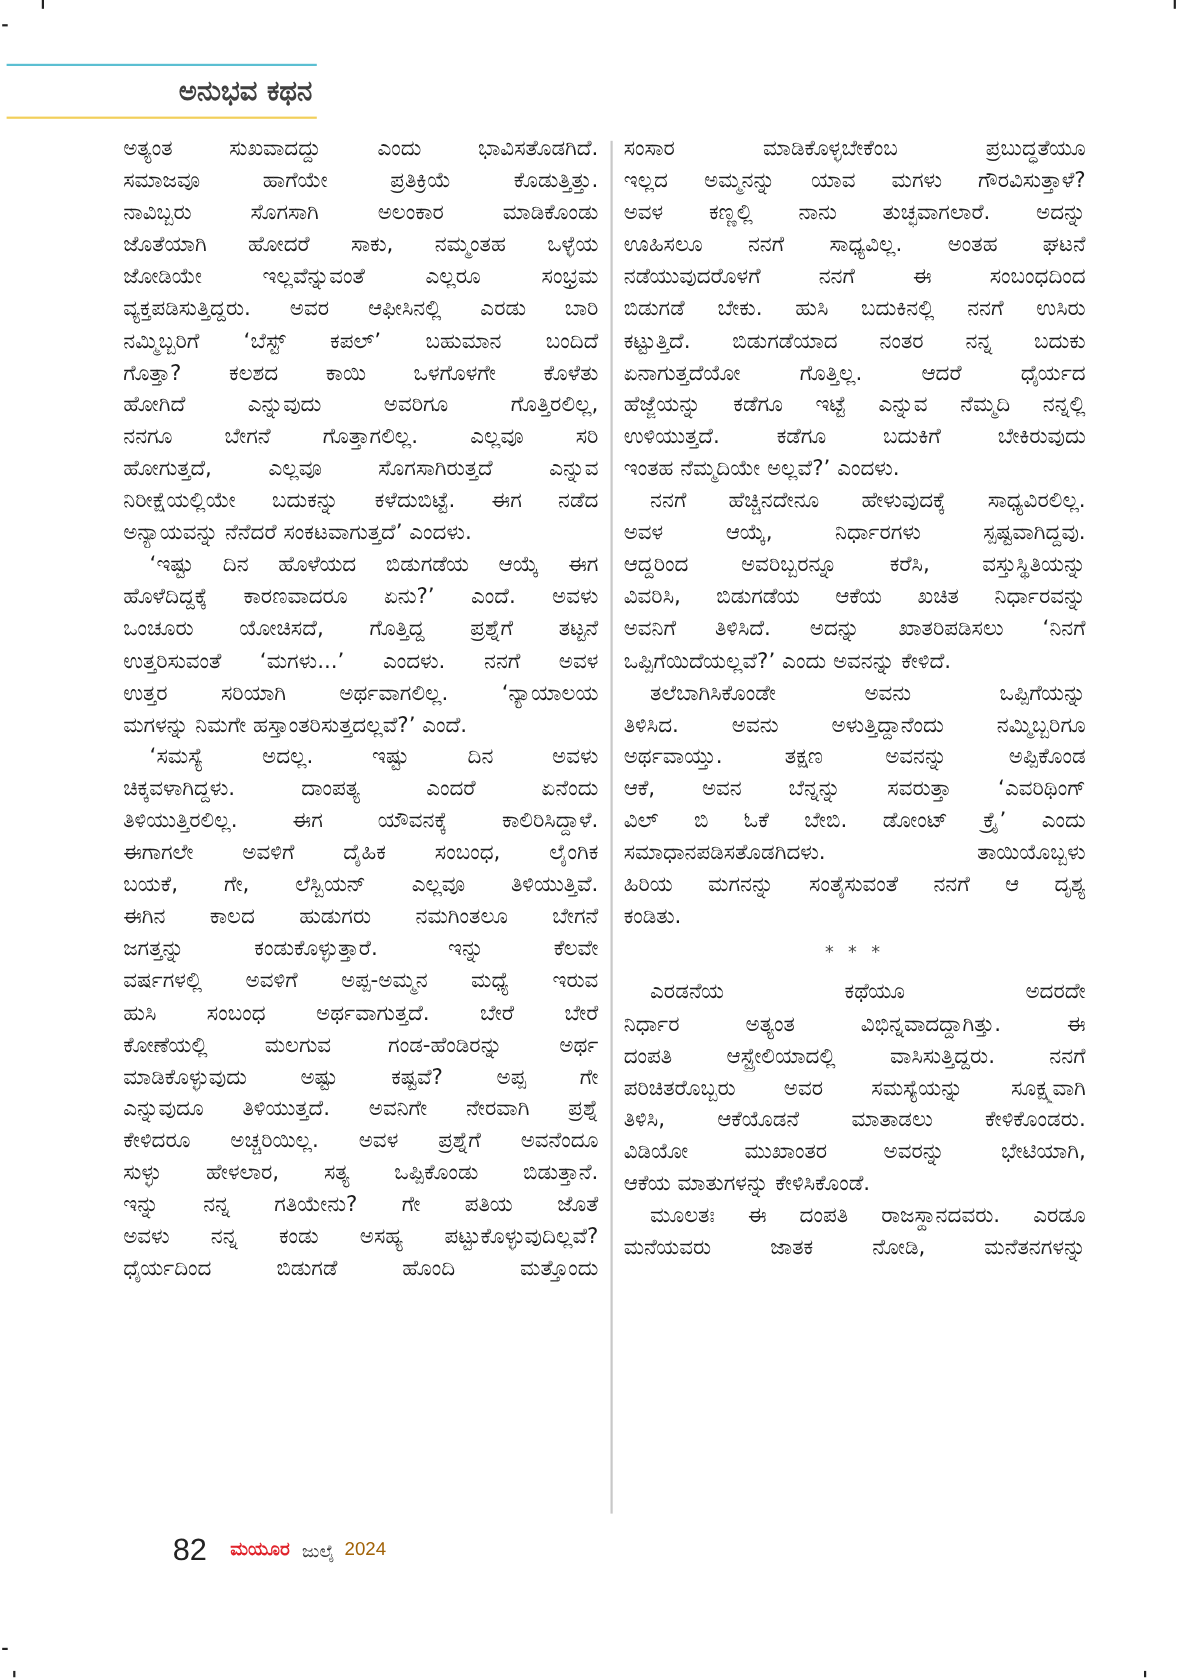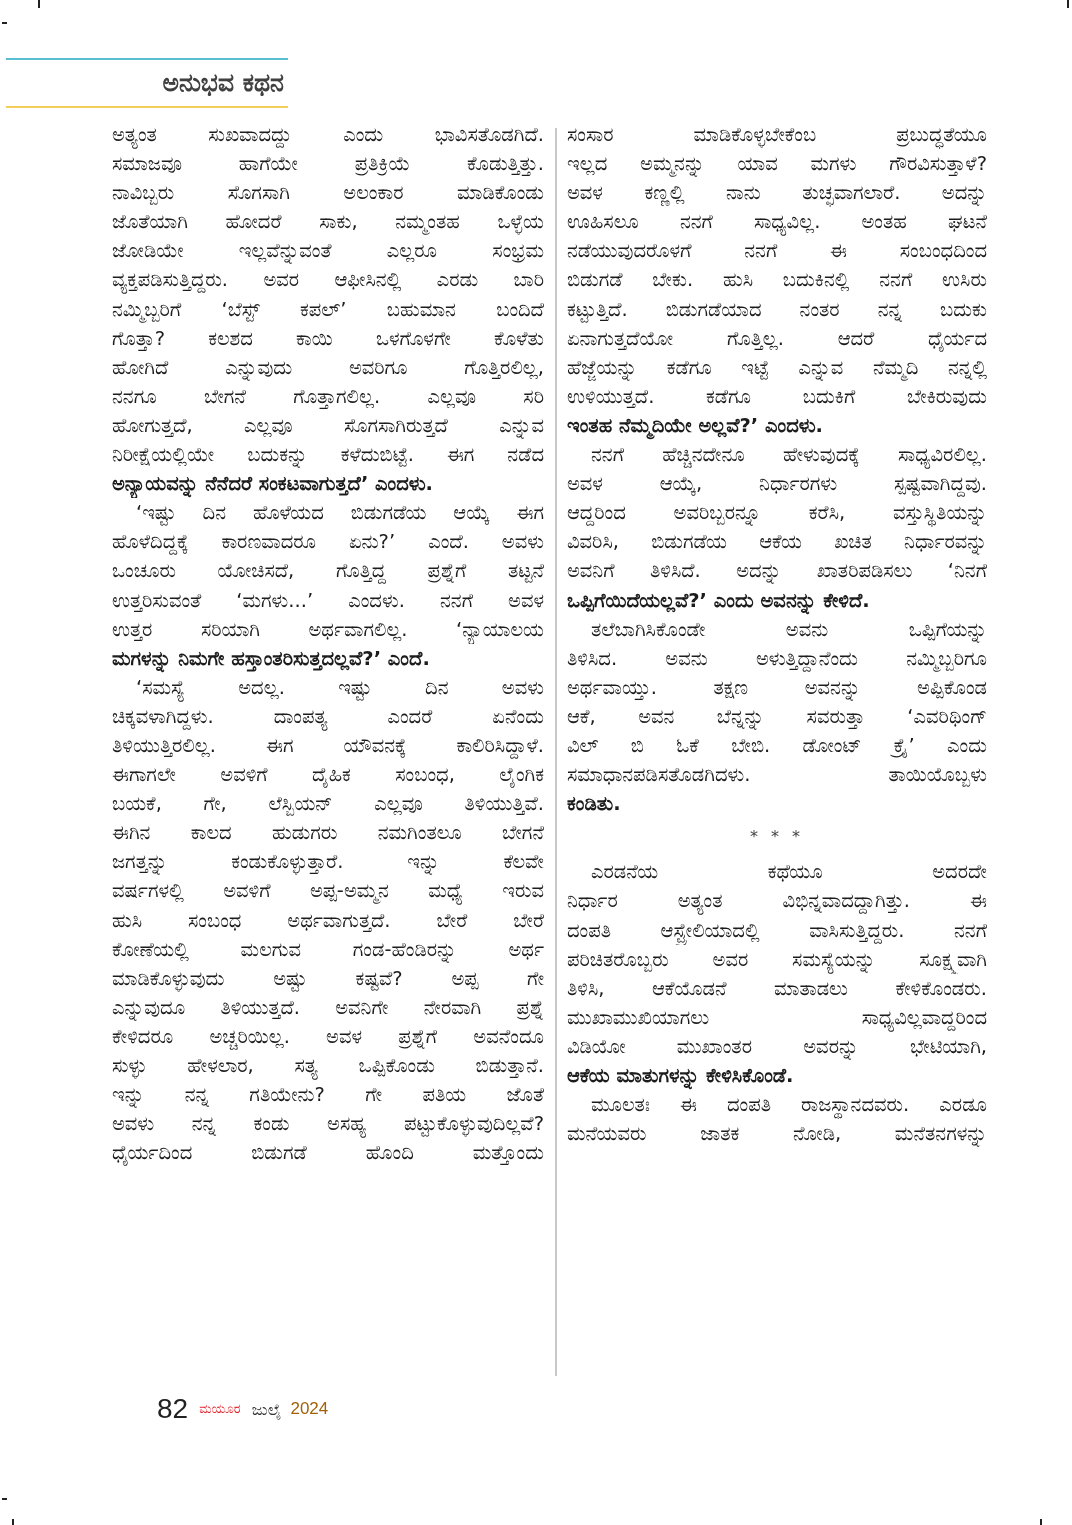--- a/index.html
+++ b/index.html
@@ -7,27 +7,27 @@
          font-family: "DejaVu Sans", sans-serif; color: #222; }
   .crop { position: absolute; background: #222; }
   .section-head { position: absolute; left: 6px; top: 58px; width: 282px; height: 50px; }
   .section-head .rule-top { position: absolute; left: 0; top: 0; width: 100%; height: 2px; background: #5bbfd2; }
   .section-head .rule-bottom { position: absolute; left: 0; bottom: 0; width: 100%; height: 2px; background: #f2cf5a; }
   .section-head .title { position: absolute; right: 4px; top: 10px; font-size: 25px; font-weight: bold; color: #404040; white-space: nowrap; }
   .col { position: absolute; top: 120px; font-size: 19.5px; line-height: 29.1px; color: #1c1c1c; text-align: justify; }
   .col-left { left: 112px; width: 432px; }
   .col-right { left: 567px; width: 420px; }
   .col .line { display: block; text-align: justify; text-align-last: justify; white-space: nowrap; overflow: hidden; }
-  .col .line.last { text-align-last: left; font-weight: bold; }
+  .col .line.last { text-align-last: left; }
   .col .line.ind { padding-left: 24px; }
   .divider { position: absolute; left: 555px; top: 128px; width: 2px; height: 1248px; background: #c8c8c8; }
   .stars { display: block; text-align: center !important; text-align-last: center !important; font-size: 16px; color: #444; letter-spacing: 4px; padding: 4px 0 6px 0; }
   .footer { position: absolute; left: 110px; top: 1393px; white-space: nowrap; }
   .footer .page-num { font-family: "Liberation Sans", sans-serif; font-size: 28px; color: #222; vertical-align: middle; margin-left: 47px; }
-  .footer .brand { font-size: 13px; font-weight: normal; color: #e0232b; margin-left: 6px; vertical-align: middle; }
+  .footer .brand { font-size: 17px; font-weight: bold; color: #e0232b; margin-left: 16px; vertical-align: middle; }
   .footer .month { font-size: 16px; color: #333; margin-left: 6px; vertical-align: middle; }
   .footer .year { font-family: "Liberation Sans", sans-serif; font-size: 17px; color: #a16207; margin-left: 4px; vertical-align: middle; }
 </style>
 </head>
 <body>
 
 <div class="crop" style="left:38px;top:0;width:2px;height:8px;"></div>
 <div class="crop" style="left:2px;top:22px;width:5px;height:2px;"></div>
 <div class="crop" style="left:1067px;top:0;width:2px;height:8px;"></div>
 <div class="crop" style="left:2px;top:1498px;width:5px;height:2px;"></div>
@@ -99,30 +99,30 @@
       <span class="line">ಆದ್ದರಿಂದ ಅವರಿಬ್ಬರನ್ನೂ ಕರೆಸಿ, ವಸ್ತುಸ್ಥಿತಿಯನ್ನು</span>
       <span class="line">ವಿವರಿಸಿ, ಬಿಡುಗಡೆಯ ಆಕೆಯ ಖಚಿತ ನಿರ್ಧಾರವನ್ನು</span>
       <span class="line">ಅವನಿಗೆ ತಿಳಿಸಿದೆ. ಅದನ್ನು ಖಾತರಿಪಡಿಸಲು ‘ನಿನಗೆ</span>
       <span class="line last">ಒಪ್ಪಿಗೆಯಿದೆಯಲ್ಲವೆ?’ ಎಂದು ಅವನನ್ನು ಕೇಳಿದೆ.</span>
       <span class="line ind">ತಲೆಬಾಗಿಸಿಕೊಂಡೇ ಅವನು ಒಪ್ಪಿಗೆಯನ್ನು</span>
       <span class="line">ತಿಳಿಸಿದ. ಅವನು ಅಳುತ್ತಿದ್ದಾನೆಂದು ನಮ್ಮಿಬ್ಬರಿಗೂ</span>
       <span class="line">ಅರ್ಥವಾಯ್ತು. ತಕ್ಷಣ ಅವನನ್ನು ಅಪ್ಪಿಕೊಂಡ</span>
       <span class="line">ಆಕೆ, ಅವನ ಬೆನ್ನನ್ನು ಸವರುತ್ತಾ ‘ಎವರಿಥಿಂಗ್</span>
       <span class="line">ವಿಲ್ ಬಿ ಓಕೆ ಬೇಬಿ. ಡೋಂಟ್ ಕ್ರೈ’ ಎಂದು</span>
       <span class="line">ಸಮಾಧಾನಪಡಿಸತೊಡಗಿದಳು. ತಾಯಿಯೊಬ್ಬಳು</span>
+      <span class="line">ಹಿರಿಯ ಮಗನನ್ನು ಸಂತೈಸುವಂತೆ ನನಗೆ ಆ ದೃಶ್ಯ</span>
       <span class="line last">ಕಂಡಿತು.</span>
     </div>
   <span class="stars">* * *</span>
   <div id="right-after">
       <span class="line ind">ಎರಡನೆಯ ಕಥೆಯೂ ಅದರದೇ</span>
       <span class="line">ನಿರ್ಧಾರ ಅತ್ಯಂತ ವಿಭಿನ್ನವಾದದ್ದಾಗಿತ್ತು. ಈ</span>
       <span class="line">ದಂಪತಿ ಆಸ್ಟ್ರೇಲಿಯಾದಲ್ಲಿ ವಾಸಿಸುತ್ತಿದ್ದರು. ನನಗೆ</span>
       <span class="line">ಪರಿಚಿತರೊಬ್ಬರು ಅವರ ಸಮಸ್ಯೆಯನ್ನು ಸೂಕ್ಷ್ಮವಾಗಿ</span>
       <span class="line">ತಿಳಿಸಿ, ಆಕೆಯೊಡನೆ ಮಾತಾಡಲು ಕೇಳಿಕೊಂಡರು.</span>
-      <span class="line">ಮುಖಾಮುಖಿಯಾಗಲು ಸಾಧ್ಯವಿಲ್ಲವಾದ್ದರಿಂದ</span>
       <span class="line">ವಿಡಿಯೋ ಮುಖಾಂತರ ಅವರನ್ನು ಭೇಟಿಯಾಗಿ,</span>
       <span class="line last">ಆಕೆಯ ಮಾತುಗಳನ್ನು ಕೇಳಿಸಿಕೊಂಡೆ.</span>
       <span class="line ind">ಮೂಲತಃ ಈ ದಂಪತಿ ರಾಜಸ್ಥಾನದವರು. ಎರಡೂ</span>
       <span class="line">ಮನೆಯವರು ಜಾತಕ ನೋಡಿ, ಮನೆತನಗಳನ್ನು</span>
     </div>
 </div>
 
 <div class="footer">
   <span class="page-num">82</span>
   <span class="brand" style="color: rgb(224, 35, 43);">ಮಯೂರ</span>

